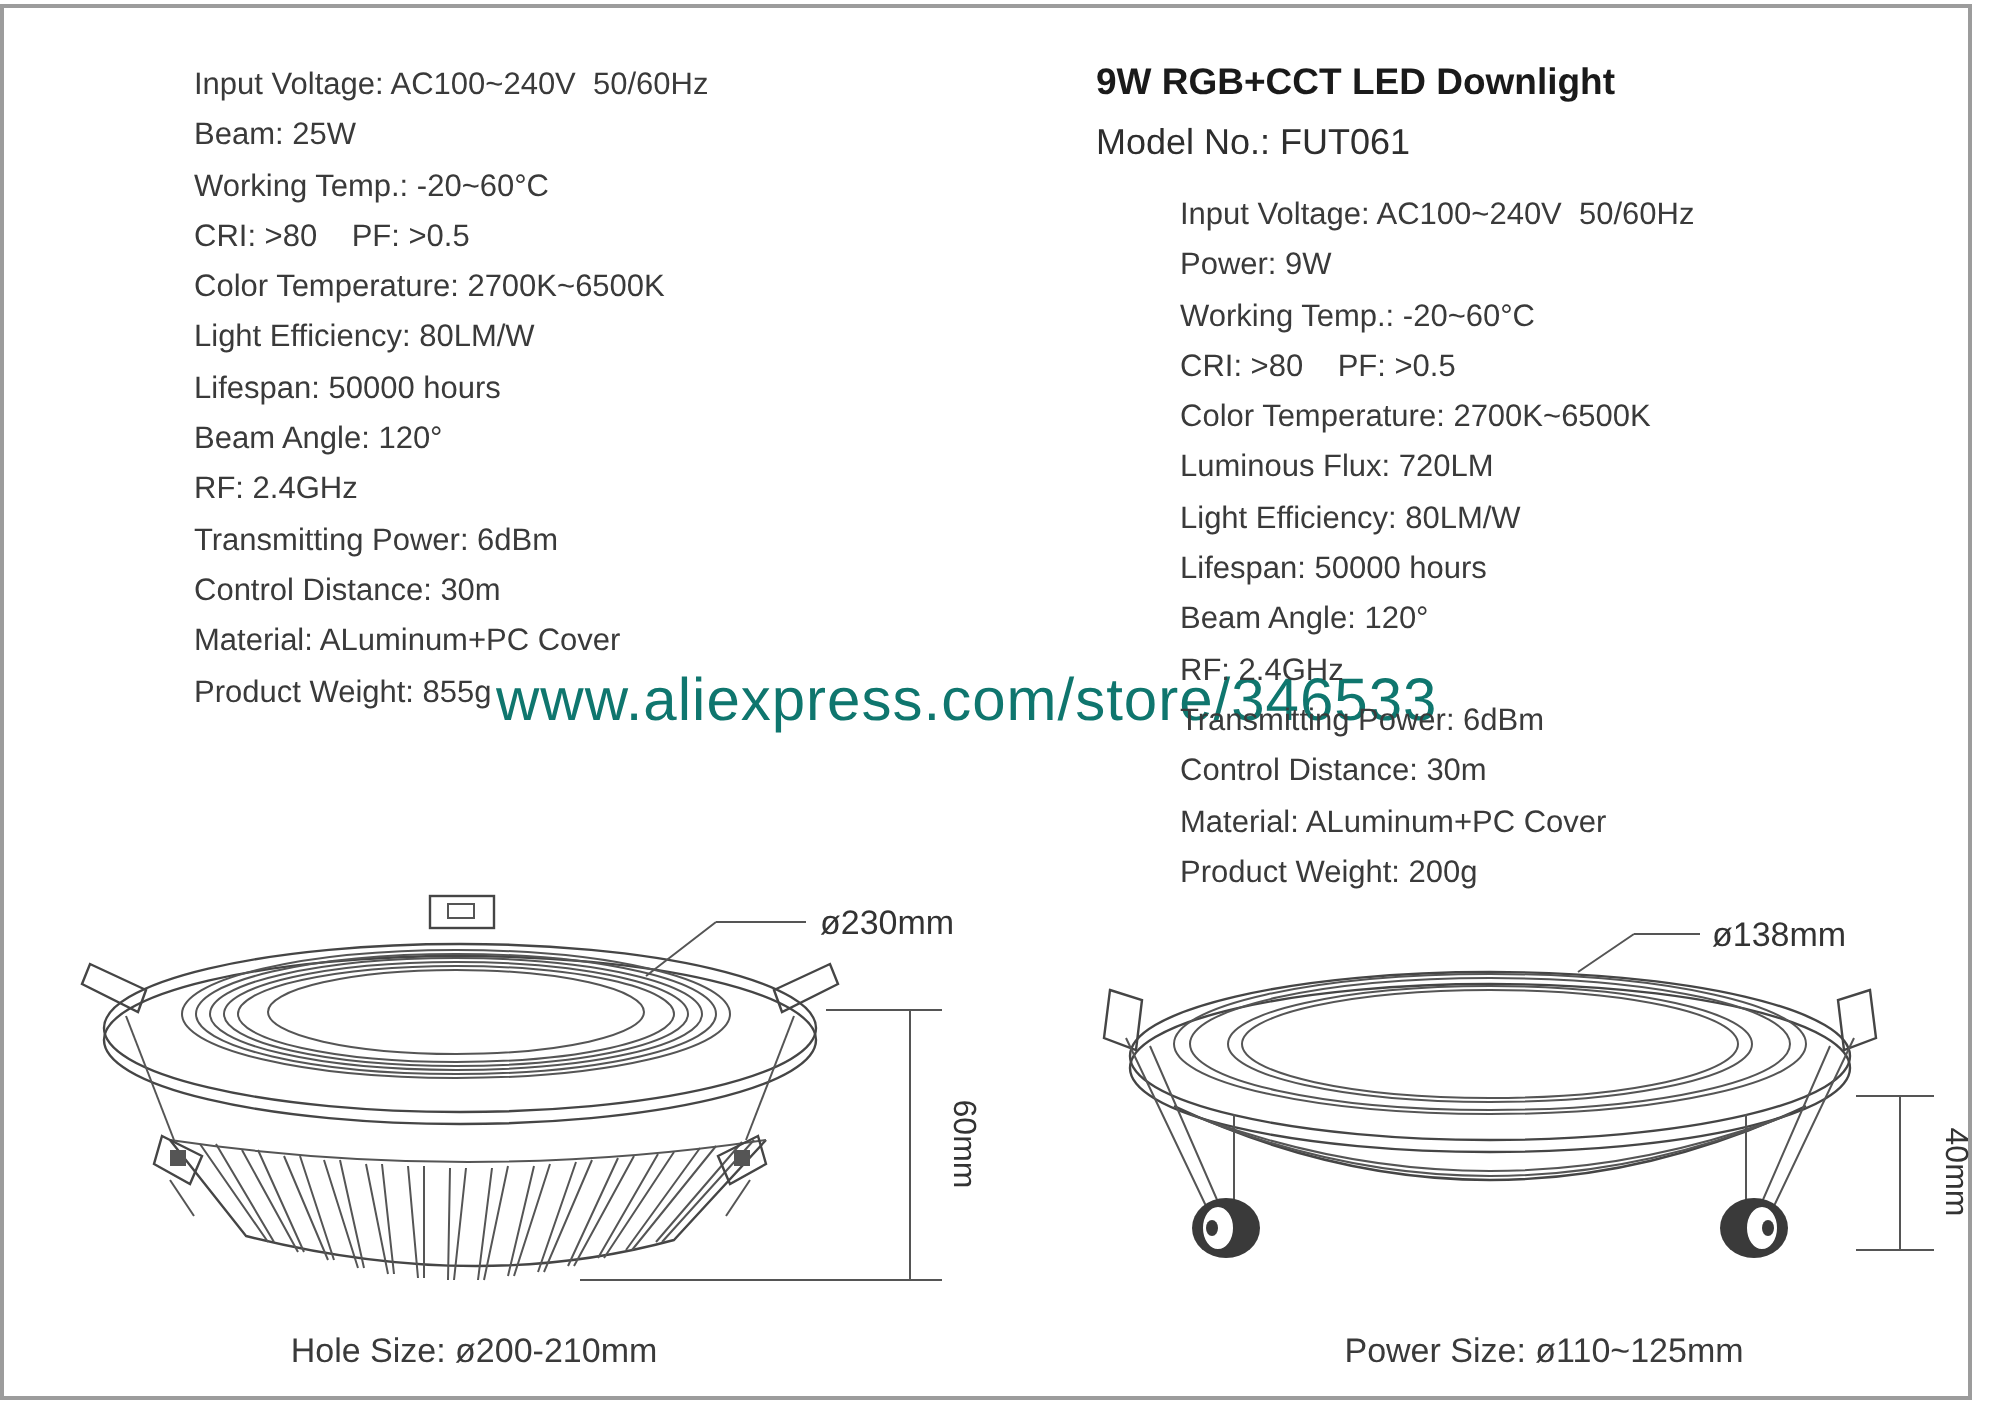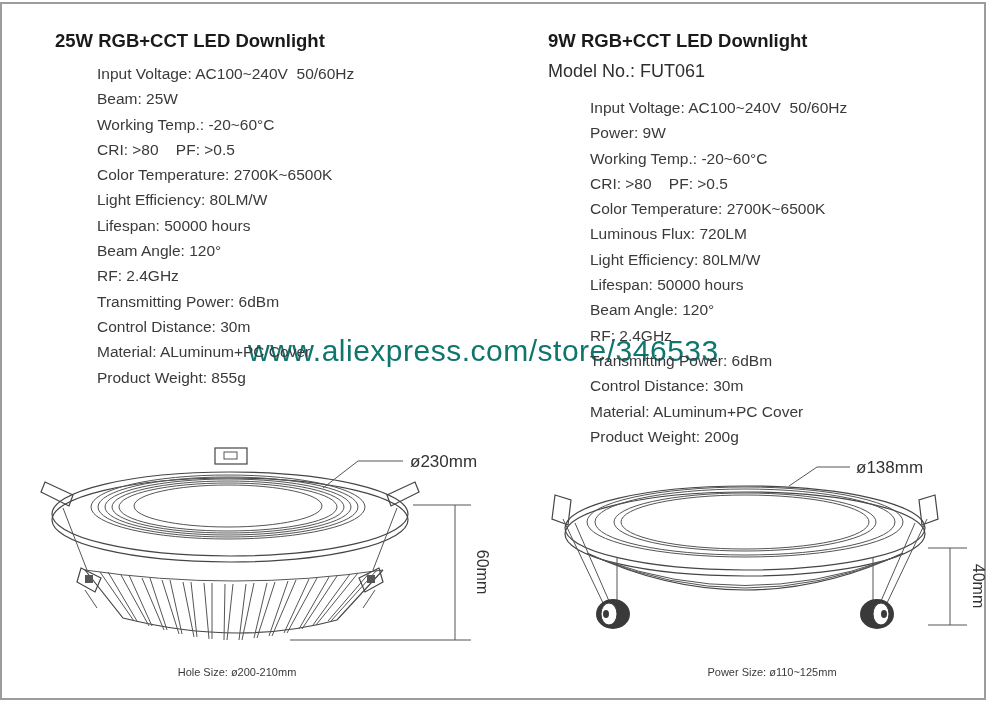--- a/index.html
+++ b/index.html
@@ -11,35 +11,34 @@
              color:#0f766e;letter-spacing:.5px;z-index:0;white-space:nowrap;}
   .col{position:absolute;top:30px;width:470px;z-index:2;}
   .col.left{left:55px;} .col.right{left:548px;}
   .title{font-size:18.5px;font-weight:bold;color:#1a1a1a;margin:0 0 9px 0;}
   .model{font-size:18px;color:#2e2e2e;margin:0 0 13px 0;}
   .spec-line{font-size:15.5px;line-height:25.3px;color:#3a3a3a;white-space:pre-wrap;margin-left:42px;}
   .drawing{position:absolute;z-index:1;}
   .drawing.d25{left:25px;top:440px;}
   .drawing.d9{left:545px;top:455px;}
   .hole-label{position:absolute;top:666px;width:360px;text-align:center;
-              font-size:11px;color:#3a3a3a;z-index:2;}
+              font-size:17px;color:#3a3a3a;z-index:2;}
   .hole-label.left{left:57px;} .hole-label.right{left:592px;}
   svg .ln{fill:none;stroke:#454545;stroke-width:1.2;}
   svg .thin{fill:none;stroke:#555;stroke-width:1;}
   svg text{fill:#333;font-family:"Liberation Sans","DejaVu Sans",sans-serif;}
 </style>
 </head>
 <body>
 
 <div class="frame"></div>
 
 <div class="watermark">www.aliexpress.com/store/346533</div>
 
 <div class="col left">
-  <div class="title">25W RGB+CCT LED Downlight</div>
   <div>
       <div class="spec-line">Input Voltage: AC100~240V  50/60Hz</div>
       <div class="spec-line">Beam: 25W</div>
       <div class="spec-line">Working Temp.: -20~60°C</div>
       <div class="spec-line">CRI: &gt;80    PF: &gt;0.5</div>
       <div class="spec-line">Color Temperature: 2700K~6500K</div>
       <div class="spec-line">Light Efficiency: 80LM/W</div>
       <div class="spec-line">Lifespan: 50000 hours</div>
       <div class="spec-line">Beam Angle: 120°</div>
       <div class="spec-line">RF: 2.4GHz</div>

